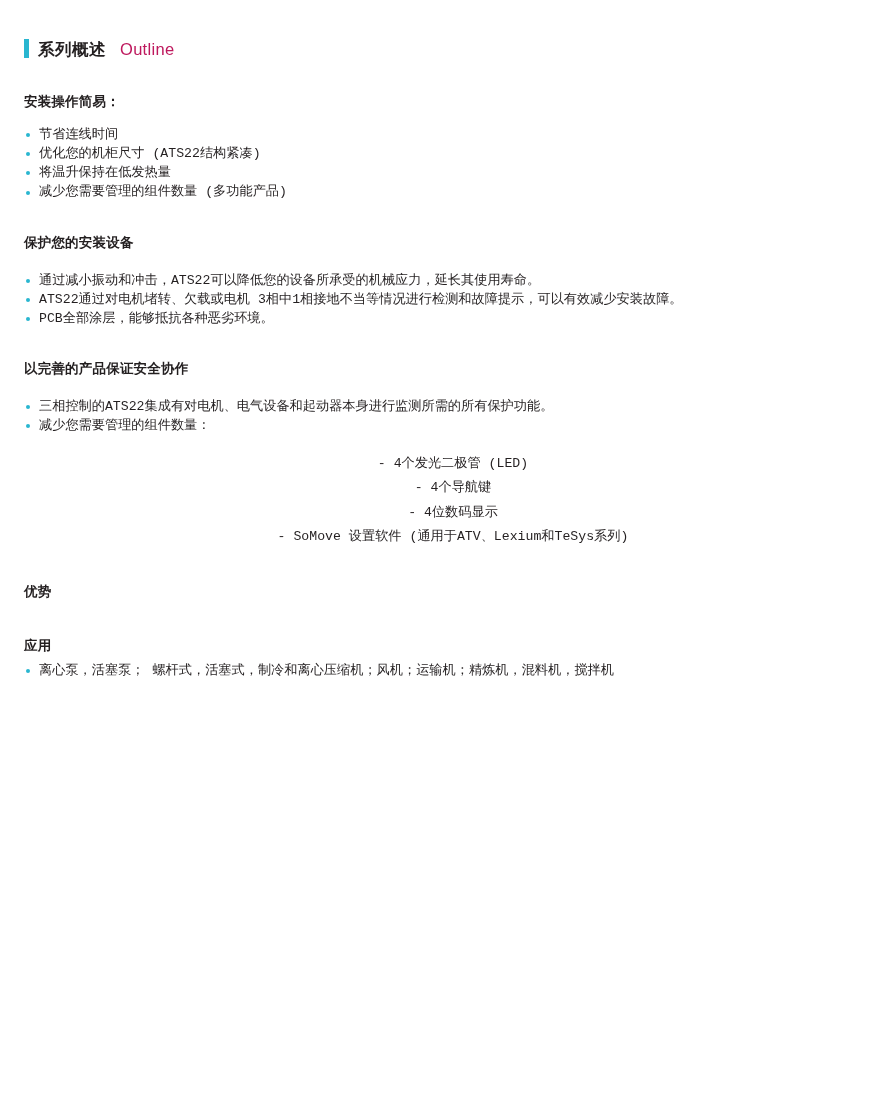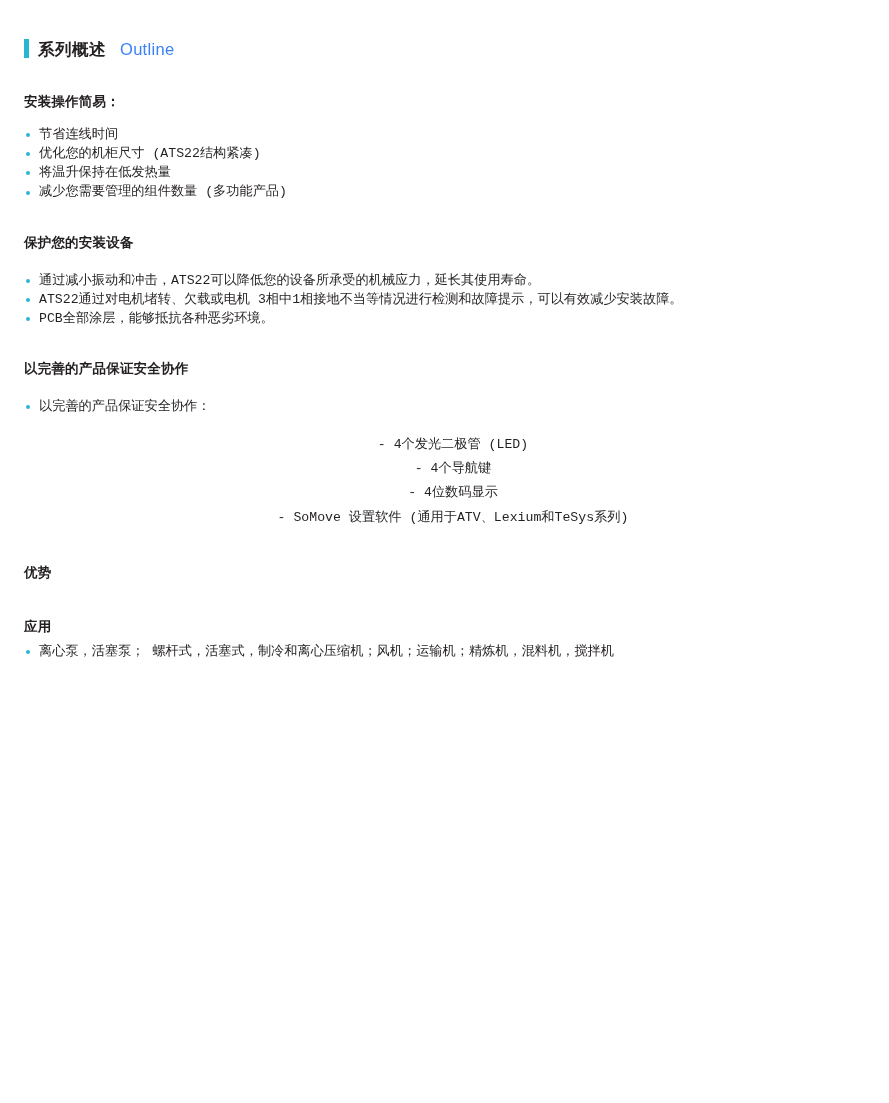--- a/index.html
+++ b/index.html
@@ -39,21 +39,21 @@
     flex: none;
   }
   .header-cn {
     font-size: 16.5px;
     font-weight: bold;
     color: #231f20;
     letter-spacing: 0.5px;
   }
   .header-en {
     font-size: 16.5px;
-    color: #3b82f6;
+    color: #be185d;
     margin-left: 14px;
     font-weight: normal;
     letter-spacing: 0.3px;
   }
 
   
   .block { margin-top: 22px; font-family: Liberation Mono, monospace; }
   .block-title {
     font-size: 13.5px;
     font-weight: bold;
@@ -143,23 +143,24 @@
     <ul class="bullets sp-mid">
       <li><span class="dot"></span><span>通过减小振动和冲击，ATS22可以降低您的设备所承受的机械应力，延长其使用寿命。</span></li>
       <li><span class="dot"></span><span>ATS22通过对电机堵转、欠载或电机 3相中1相接地不当等情况进行检测和故障提示，可以有效减少安装故障。</span></li>
       <li><span class="dot"></span><span>PCB全部涂层，能够抵抗各种恶劣环境。</span></li>
     </ul>
   </div>
 
   <div class="block" id="block-safety">
     <div class="block-title">以完善的产品保证安全协作</div>
     <ul class="bullets sp-mid">
+      <li><span class="dot"></span><span>三相控制的ATS22集成有对电机、电气设备和起动器本身进行监测所需的所有保护功能。</span></li>
       <li style="margin-bottom:0">
         <span class="dot"></span>
-        <span>以完善的产品保证安全协作：</span>
+        <span>减少您需要管理的组件数量：</span>
         <ul class="subitems">
           <li>- 4个发光二极管 (LED)</li>
           <li>- 4个导航键</li>
           <li>- 4位数码显示</li>
           <li>- SoMove 设置软件 (通用于ATV、Lexium和TeSys系列)</li>
         </ul>
       </li>
     </ul>
   </div>
 

